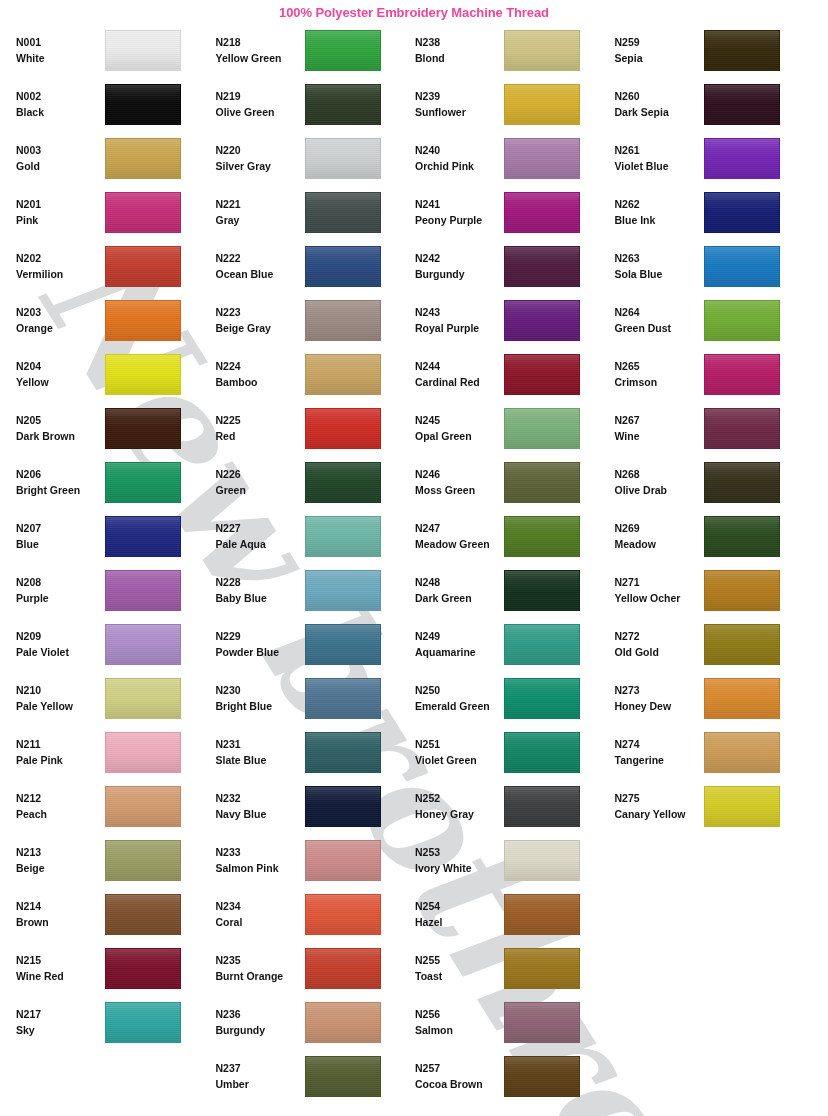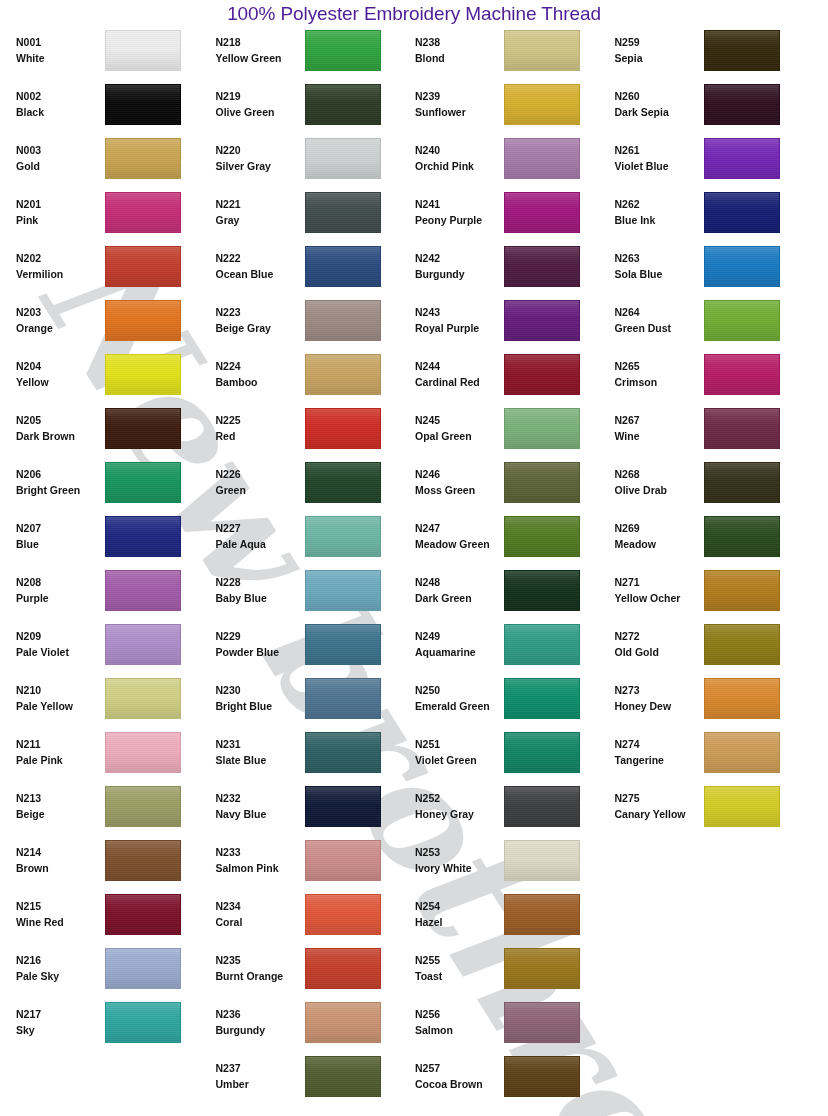--- a/index.html
+++ b/index.html
@@ -44,24 +44,24 @@
 
   
   #title-bar {
     position: relative;
     z-index: 10;
     text-align: center;
     padding-top: 3px;
     height: 20px;
   }
   #title-bar .title {
-    font-size: 19px;
-    font-weight: normal;
+    font-size: 13px;
+    font-weight: bold;
     letter-spacing: -0.1px;
-    color: #4c1d95;
+    color: #ec4899;
   }
 
   
   #grid {
     position: relative;
     z-index: 10;
     display: flex;
     flex-direction: row;
     padding: 0 14px 0 16px;
     box-sizing: border-box;
@@ -287,20 +287,30 @@
             <div class="code">N211</div>
             <div class="cname">Pale Pink</div>
           </div>
           <div class="swatch" style="background: rgb(238, 171, 187);">
             <div class="threadlines"></div>
             <div class="sheen"></div>
           </div>
         </div>
         <div class="swatch-row">
           <div class="labels">
+            <div class="code">N212</div>
+            <div class="cname">Peach</div>
+          </div>
+          <div class="swatch" style="background: rgb(211, 154, 110);">
+            <div class="threadlines"></div>
+            <div class="sheen"></div>
+          </div>
+        </div>
+        <div class="swatch-row">
+          <div class="labels">
             <div class="code">N213</div>
             <div class="cname">Beige</div>
           </div>
           <div class="swatch" style="background: rgb(154, 157, 99);">
             <div class="threadlines"></div>
             <div class="sheen"></div>
           </div>
         </div>
         <div class="swatch-row">
           <div class="labels">
@@ -311,30 +321,20 @@
             <div class="threadlines"></div>
             <div class="sheen"></div>
           </div>
         </div>
         <div class="swatch-row">
           <div class="labels">
             <div class="code">N215</div>
             <div class="cname">Wine Red</div>
           </div>
           <div class="swatch" style="background: rgb(122, 14, 40);">
-            <div class="threadlines"></div>
-            <div class="sheen"></div>
-          </div>
-        </div>
-        <div class="swatch-row">
-          <div class="labels">
-            <div class="code">N216</div>
-            <div class="cname">Pale Sky</div>
-          </div>
-          <div class="swatch" style="background: rgb(154, 170, 206);">
             <div class="threadlines"></div>
             <div class="sheen"></div>
           </div>
         </div>
         <div class="swatch-row">
           <div class="labels">
             <div class="code">N217</div>
             <div class="cname">Sky</div>
           </div>
           <div class="swatch" style="background: rgb(44, 165, 160);">

